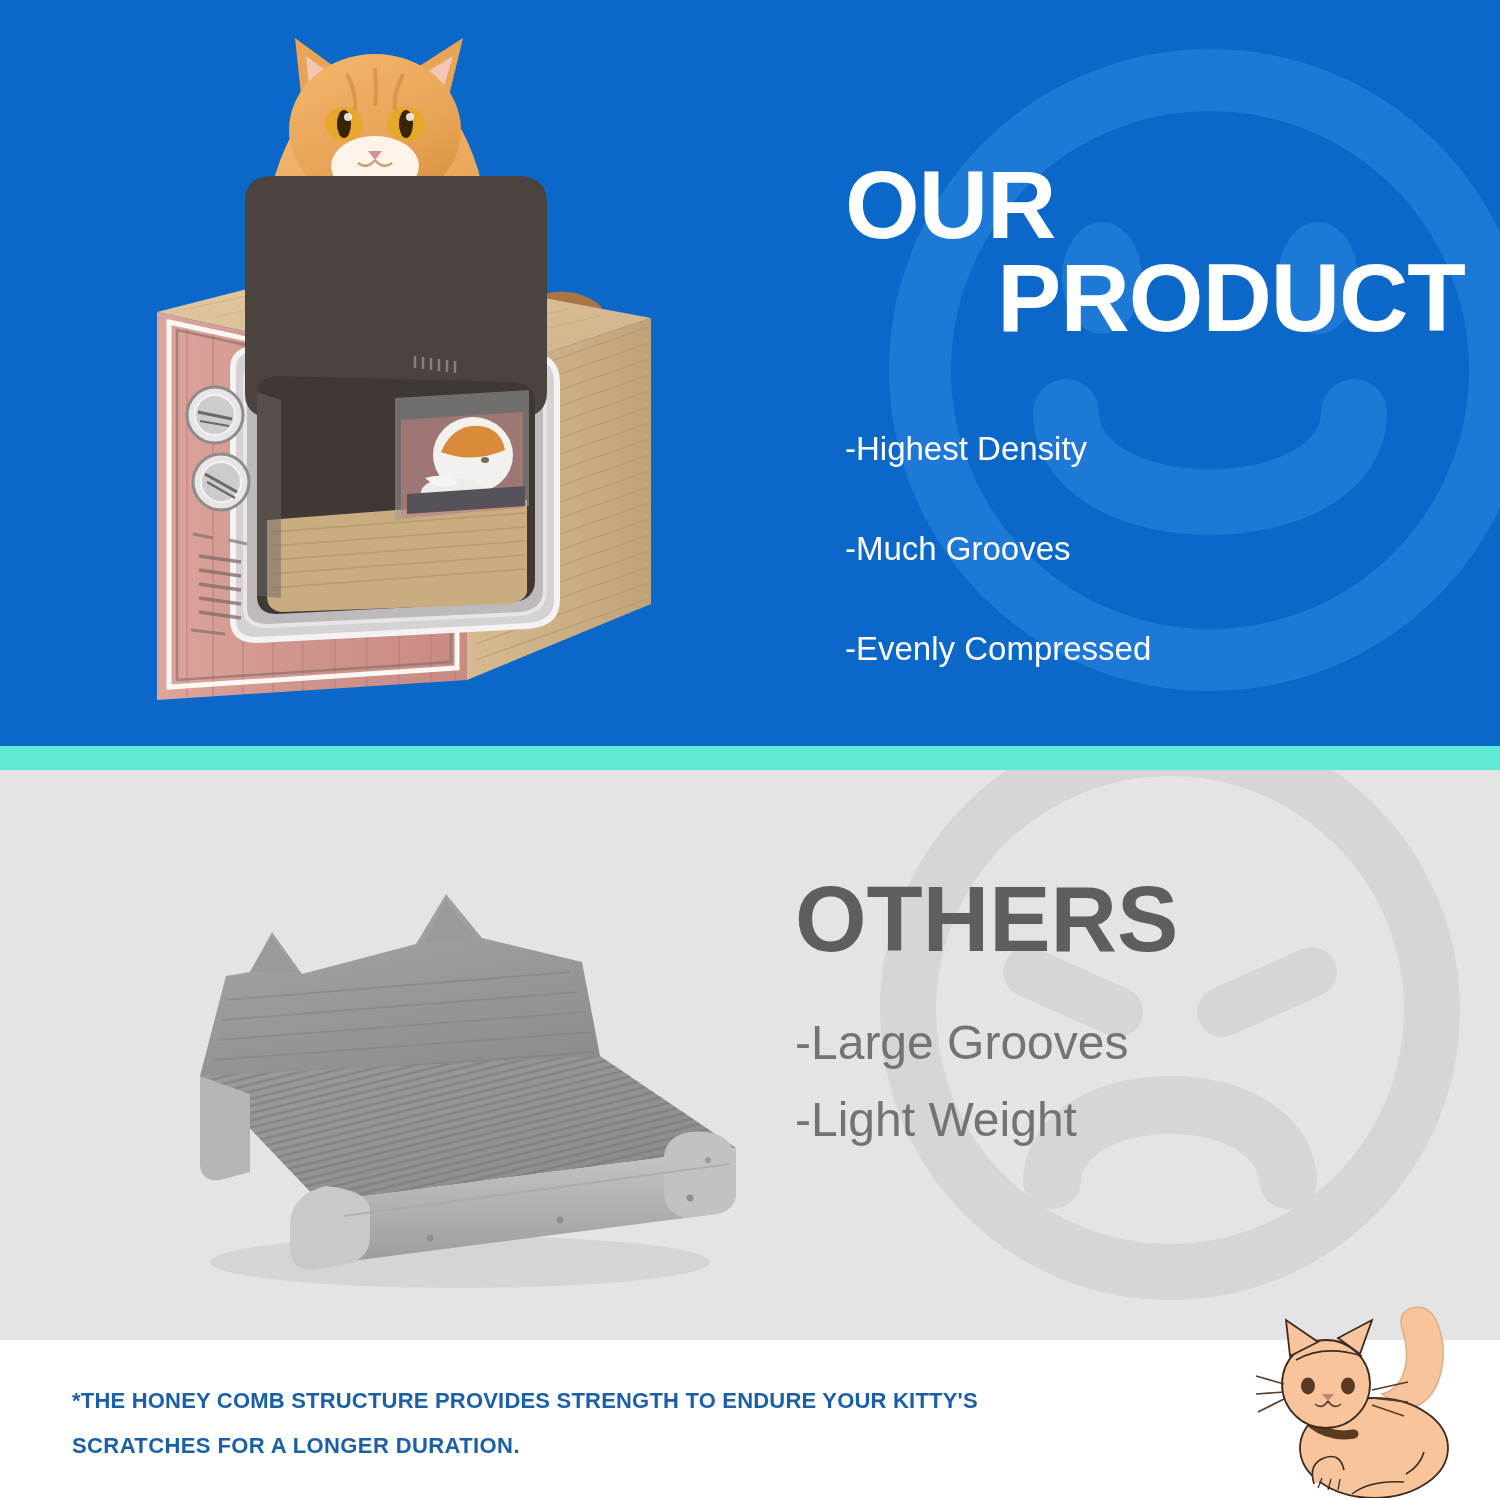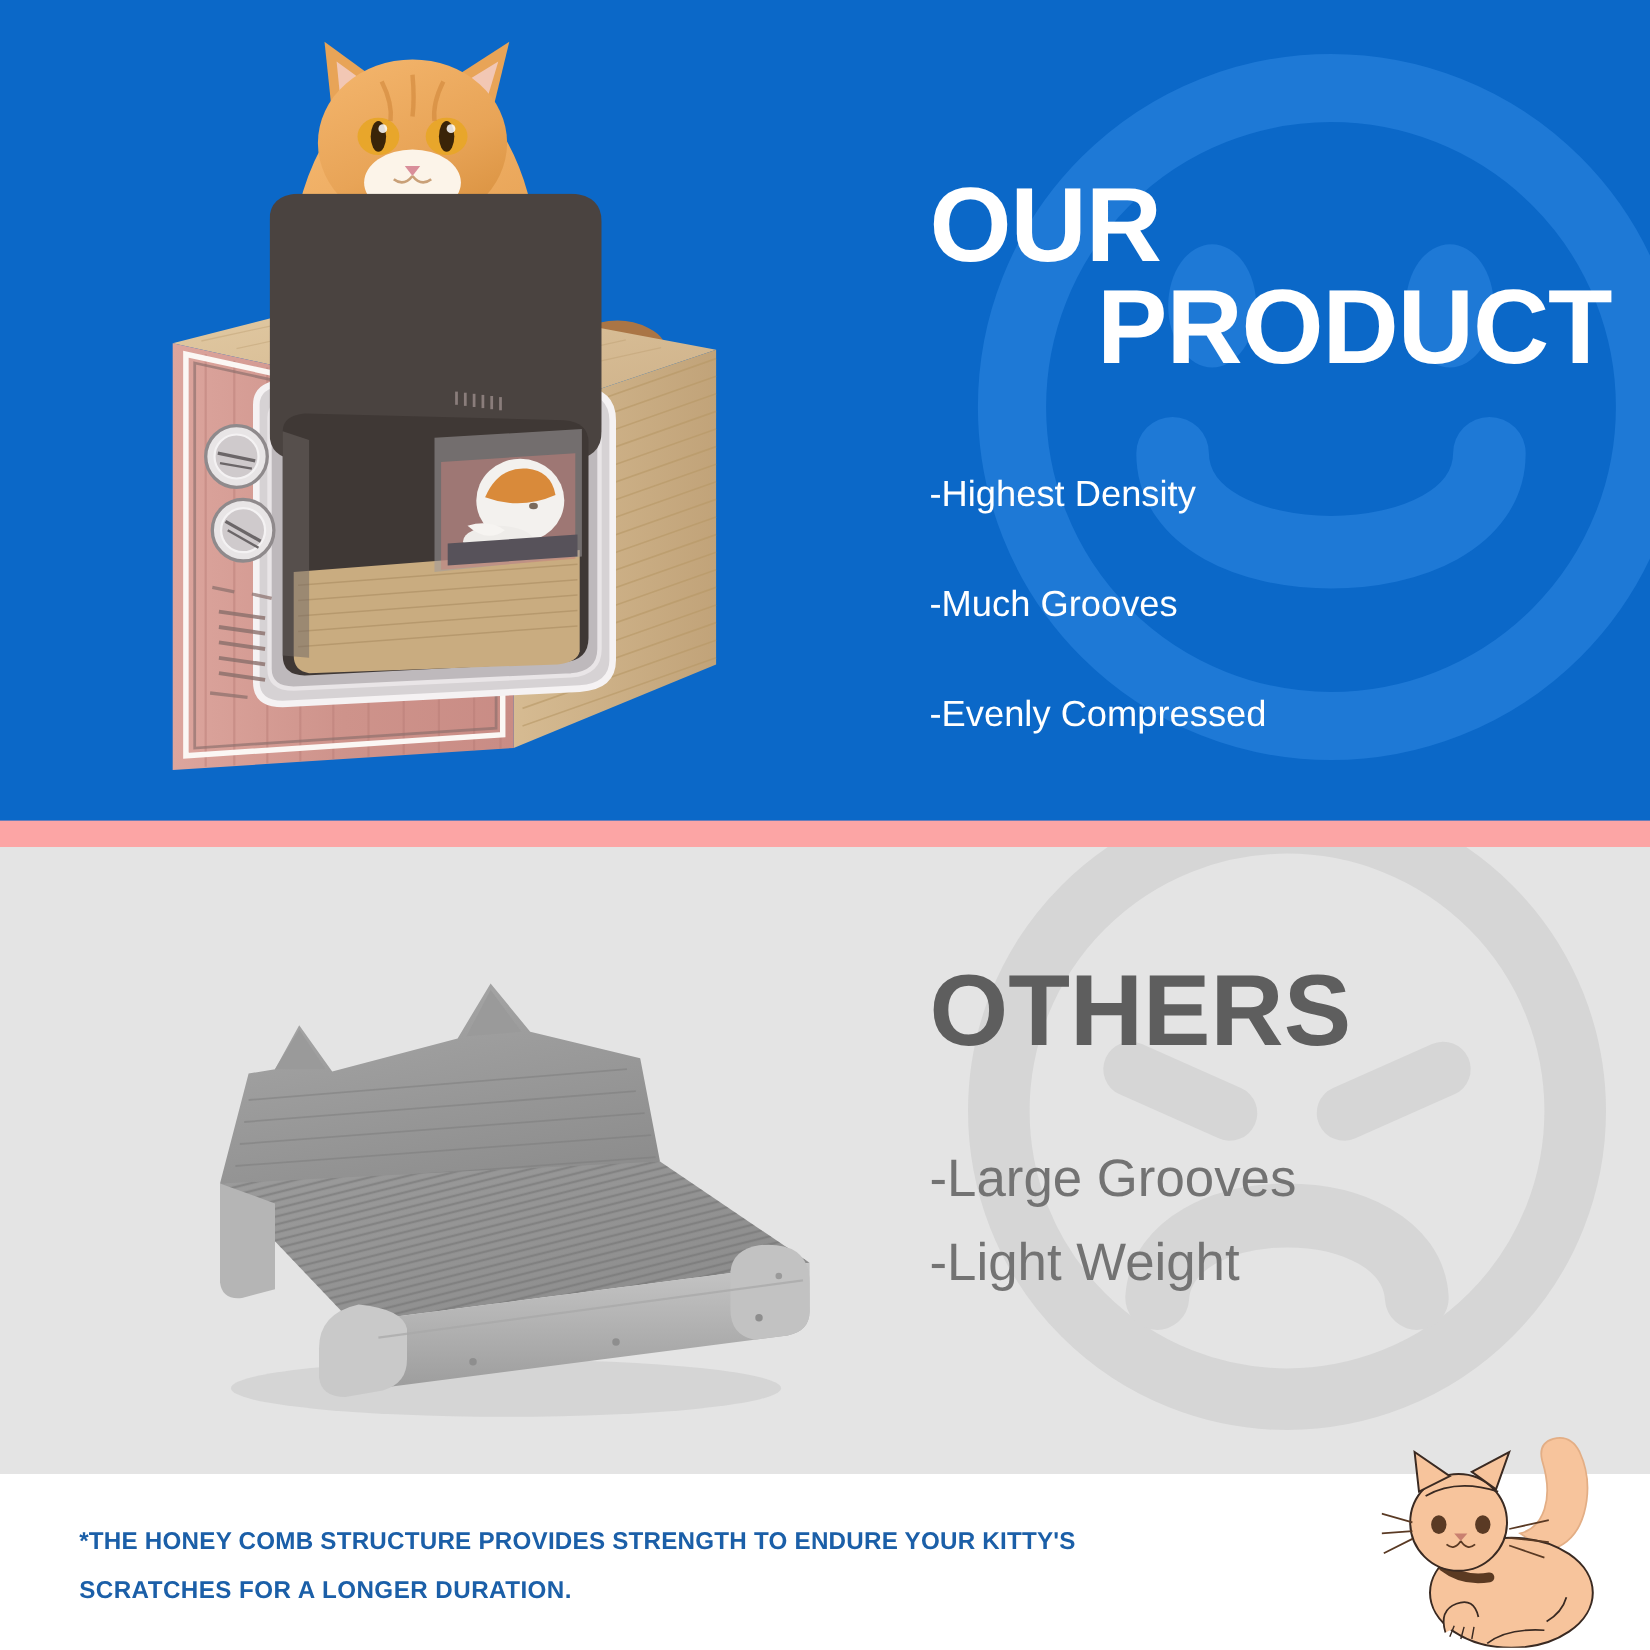--- a/index.html
+++ b/index.html
@@ -5,37 +5,37 @@
   * { margin:0; padding:0; box-sizing:border-box; }
   html,body { width:1500px; height:1500px; }
   body {
     font-family:"Liberation Sans", sans-serif;
     background:#ffffff;
     position:relative;
     overflow:hidden;
   }
 
   
-  #infographic { position:relative; width:1500px; height:1500px; background:#fca5a5; }
+  #infographic { position:relative; width:1500px; height:1500px; background:#5eead4; }
 
   .panel { position:absolute; left:0; width:1500px; overflow:hidden; }
 
   #product-panel { top:0; height:746px; background:#0B68C8; }
   #others-panel  { top:770px; height:570px; background:#E4E4E4; }
   #footer-band   { position:absolute; left:0; top:1340px; width:1500px; height:160px; background:#ffffff; }
 
   
   .watermark { position:absolute; pointer-events:none; }
   #smile-watermark { right:-40px; top:40px; width:660px; height:660px; }
   #frown-watermark { right:30px; top:-60px;  width:600px; height:600px; }
 
   
   .text-col { position:absolute; }
   #product-text { left:845px; top:158px; width:620px; }
-  #others-text  { left:845px; top:105px; width:620px; }
+  #others-text  { left:795px; top:105px; width:620px; }
 
   .headline {
     color:#ffffff;
     font-weight:bold;
     font-size:96px;
     line-height:0.97;
     letter-spacing:-1px;
     position:relative;
     z-index:3;
   }
@@ -51,21 +51,21 @@
   .bullet {
     color:#ffffff;
     font-size:33px;
     line-height:1;
     white-space:nowrap;
   }
   #product-bullets .bullet { margin-top:67px; }
   #product-bullets .bullet:first-child { margin-top:88px; }
 
   #others-bullets .bullet { color:#737373; font-size:48px; margin-top:29px; }
-  #others-bullets .bullet:first-child { margin-top:84px; }
+  #others-bullets .bullet:first-child { margin-top:55px; }
 
   
   #product-photo { position:absolute; left:95px; top:0px; width:620px; height:730px; }
   #others-photo  { position:absolute; left:130px; top:110px; width:640px; height:420px; }
 
   
   #footer-note {
     position:absolute;
     left:72px; top:1378px;
     width:1180px;

